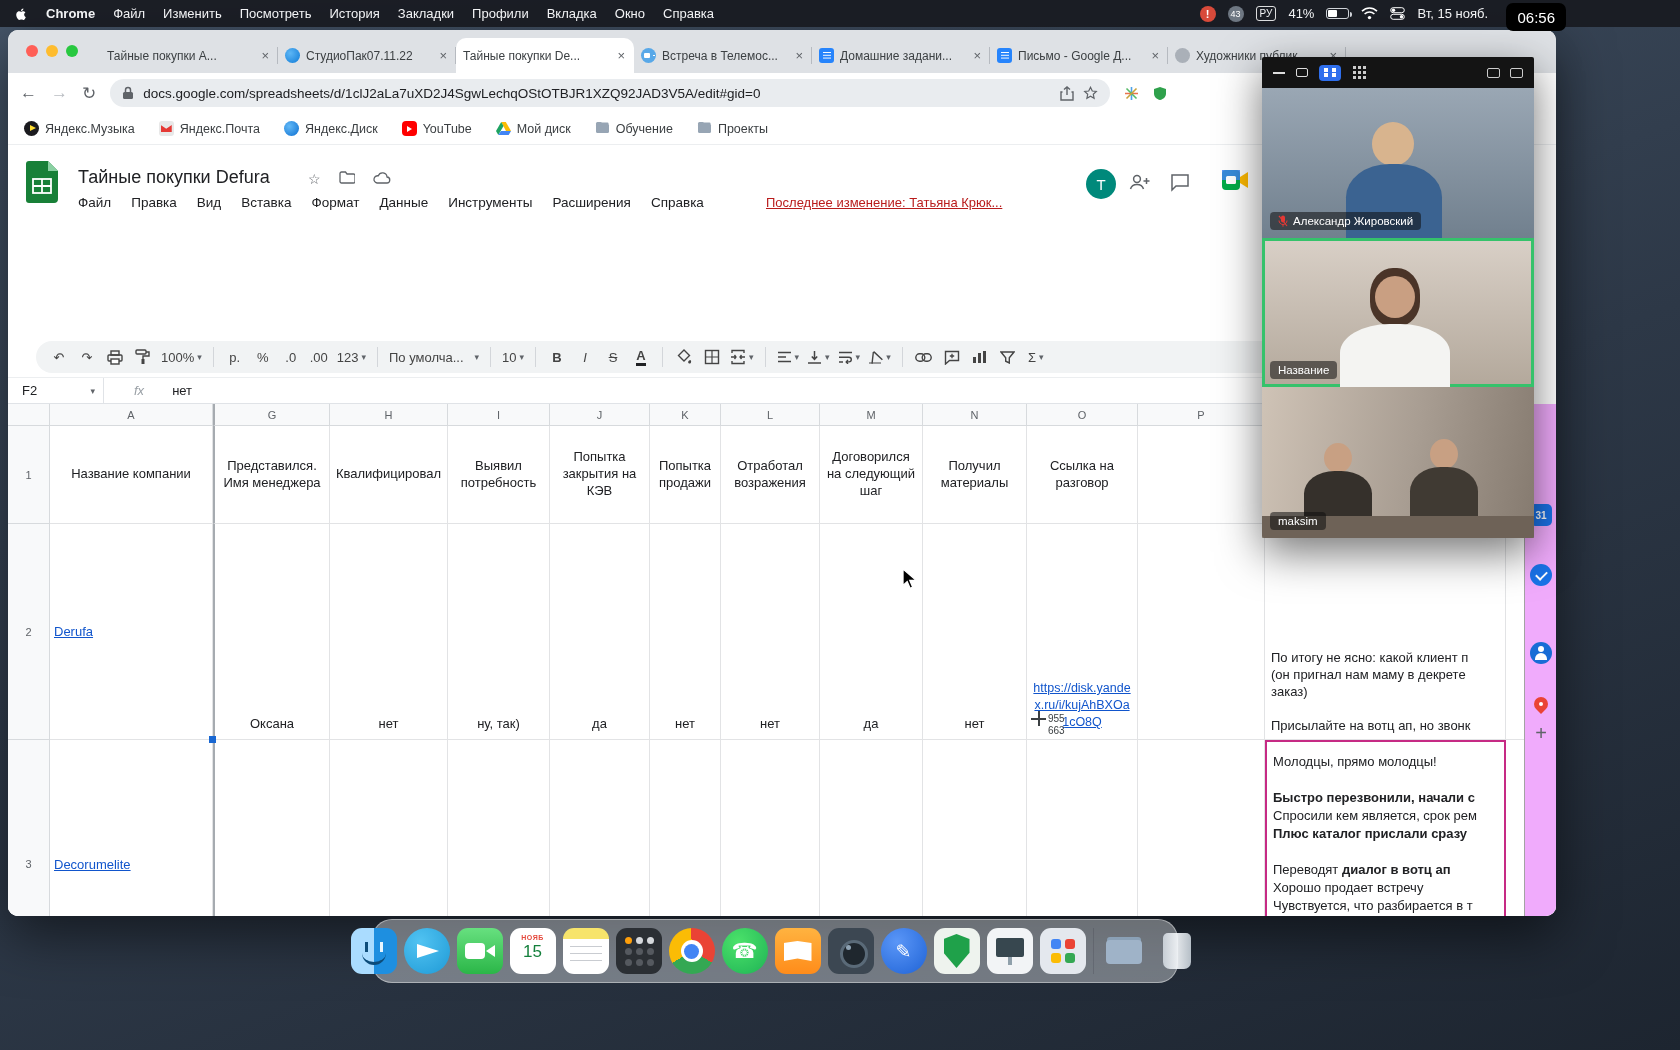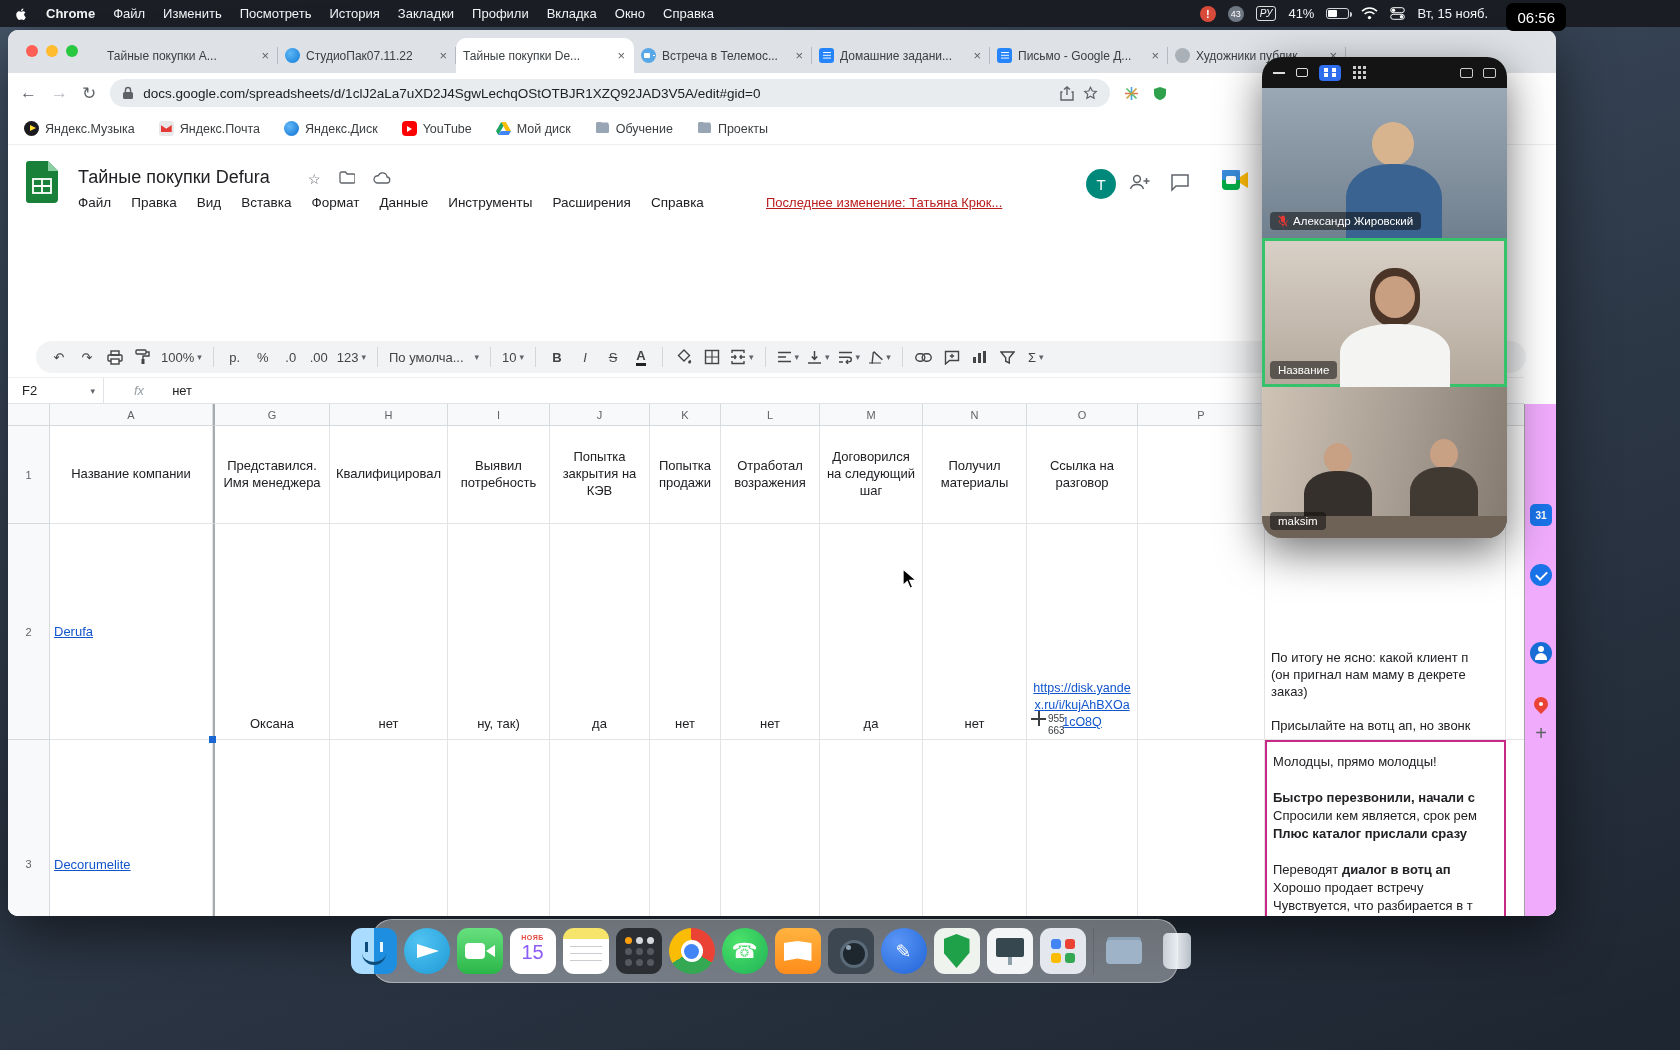--- a/index.html
+++ b/index.html
@@ -11,21 +11,21 @@
   .menubar { position:absolute; left:0; top:0; width:1680px; height:27px;
     background:rgba(24,27,33,.94); color:#f2f3f5; display:flex; align-items:center;
     padding:0 14px; gap:18px; font-size:13px; z-index:55; }
   .mb-item { white-space:nowrap; }
   .mb-item.bold { font-weight:bold; }
   .mb-right { margin-left:auto; display:flex; align-items:center; gap:12px; margin-right:178px;}
   .warnbadge { width:16px; height:16px; border-radius:50%; background:#d84a3a; color:#fff;
     font-size:11px; font-weight:bold; display:flex; align-items:center; justify-content:center; }
   .circ43 { width:16px; height:16px; border-radius:50%; background:#6e7782; color:#fff;
     font-size:9px; display:flex; align-items:center; justify-content:center; }
-  .kbbox { border:1px solid rgba(255,255,255,.85); border-radius:3px; font-size:10px; padding:0 3px; line-height:13px;font-style:italic; }
+  .kbbox { border:1px solid rgba(255,255,255,.85); border-radius:3px; font-size:10px; padding:0 3px; line-height:13px; }
   .battery { position:relative; width:23px; height:11px; border:1px solid #cfd3d8; border-radius:3px; }
   .battery i { position:absolute; left:1px; top:1px; bottom:1px; width:41%; background:#fff; border-radius:1px; }
   .battery em { position:absolute; right:-4px; top:3px; width:2px; height:5px; background:#cfd3d8; border-radius:0 2px 2px 0; }
   .time-badge { position:absolute; right:114px; top:3px; height:28px; background:#000; color:#fff;
     border-radius:7px; padding:0 11px; font-size:15px; display:flex; align-items:center; z-index:60; }
 
   
   .cw { position:absolute; left:8px; top:30px; width:1548px; height:886px; border-radius:10px;
     background:#fff; box-shadow:0 18px 55px rgba(0,0,0,.55); overflow:hidden; z-index:10; }
   .tabstrip { position:absolute; left:0; top:0; width:100%; height:43px; background:#dee1e5;
@@ -134,21 +134,21 @@
   .sp-task::after { content:""; position:absolute; left:6px; top:7px; width:9px; height:5px; border-left:2px solid #fff; border-bottom:2px solid #fff; transform:rotate(-45deg); }
   .sp-person { background:#186cd6; border-radius:50%; position:relative; }
   .sp-person::before { content:""; position:absolute; left:8px; top:4px; width:6px; height:6px; border-radius:50%; background:#fff; }
   .sp-person::after { content:""; position:absolute; left:5px; top:11px; width:12px; height:7px; border-radius:6px 6px 0 0; background:#fff; }
   .sp-pin { position:relative; }
   .sp-pin::before { content:""; position:absolute; left:4px; top:1px; width:14px; height:14px; border-radius:50% 50% 50% 0; transform:rotate(-45deg); background:#ea4335; }
   .sp-pin::after { content:""; position:absolute; left:9px; top:6px; width:4px; height:4px; border-radius:50%; background:#fff; }
   .sp-plus { color:#5f6368; font-size:20px; display:flex; align-items:center; justify-content:center; }
 
   
-  .vw { position:absolute; left:1262px; top:57px; width:245px; height:481px; border-radius:20px;
+  .vw { position:absolute; left:1262px; top:57px; width:272px; height:481px; border-radius:2px;
     background:#141414; box-shadow:0 14px 44px rgba(0,0,0,.55); overflow:hidden; z-index:40; }
   .vtitle { height:31px; display:flex; align-items:center; gap:11px; padding:0 11px; }
   .vt-min { width:12px; height:2px; background:#ddd; }
   .vt-rect { width:12px; height:9px; border:1.5px solid #ddd; border-radius:2px; }
   .vt-grid-blue { width:22px; height:16px; background:#2f6fed; border-radius:4px; position:relative; }
   .vt-grid-blue::after { content:""; position:absolute; left:5px; top:3.5px; width:4px; height:4px; background:#fff;
     box-shadow:8px 0 0 #fff, 0 5px 0 #fff, 8px 5px 0 #fff; }
   .vt-grid9 { width:16px; height:16px; position:relative; }
   .vt-grid9::after { content:""; position:absolute; left:1px; top:1px; width:3px; height:3px; background:#ccc;
     box-shadow:5px 0 0 #ccc,10px 0 0 #ccc,0 5px 0 #ccc,5px 5px 0 #ccc,10px 5px 0 #ccc,0 10px 0 #ccc,5px 10px 0 #ccc,10px 10px 0 #ccc; }
@@ -170,21 +170,21 @@
   .di.finder { background:linear-gradient(90deg,#aadcff 0 50%,#1e8fe0 50% 100%); }
   .di.finder::before { content:""; position:absolute; left:14px; top:14px; width:3px; height:10px; background:#0d4c7a; box-shadow:15px 0 0 #e8f6ff; }
   .di.finder::after { content:""; position:absolute; left:11px; top:22px; width:24px; height:12px; border-bottom:3px solid #0d4c7a; border-radius:0 0 12px 12px; }
   .di.telegram { background:radial-gradient(circle at 35% 30%,#51c3f2,#1f9ad6); border-radius:50%; }
   .di.telegram::after { content:""; position:absolute; left:13px; top:16px; border-left:22px solid #fff; border-top:7px solid transparent; border-bottom:7px solid transparent; }
   .di.facetime { background:linear-gradient(180deg,#67e07f,#2bb648); }
   .di.facetime::before { content:""; position:absolute; left:8px; top:15px; width:20px; height:16px; background:#fff; border-radius:4px; }
   .di.facetime::after { content:""; position:absolute; left:29px; top:17px; border-right:9px solid #fff; border-top:6px solid transparent; border-bottom:6px solid transparent; }
   .di.cal { background:#fff; text-align:center; }
   .di .calm { display:block; margin-top:6px; font-size:7px; font-weight:bold; color:#e5493d; letter-spacing:.5px; }
-  .di .cald { display:block; font-size:20px; color:#8b5cf6; line-height:22px; }
+  .di .cald { display:block; font-size:17px; color:#15803d; line-height:22px; }
   .di.notes { background:linear-gradient(#f7e46b 0 11px,#fff 11px); }
   .di.notes::after { content:""; position:absolute; left:7px; right:7px; top:18px; height:20px;
     background:linear-gradient(#c9ccd1 1.5px,transparent 1.5px) 0 0/100% 7px; }
   .di.calc { background:#2b2f34; }
   .di.calc::after { content:""; position:absolute; left:9px; top:9px; width:7px; height:7px; border-radius:50%; background:#ff9f0a;
     box-shadow:11px 0 0 #d6d9dd,22px 0 0 #d6d9dd,0 11px 0 #55595f,11px 11px 0 #55595f,22px 11px 0 #55595f,0 22px 0 #55595f,11px 22px 0 #55595f,22px 22px 0 #55595f; }
   .di.chrome { border-radius:50%; background:conic-gradient(from 120deg,#34a853 0 33%,#fbbc05 33% 66%,#ea4335 66% 100%); }
   .di.chrome::before { content:""; position:absolute; left:12px; top:12px; width:22px; height:22px; border-radius:50%; background:#fff; }
   .di.chrome::after { content:""; position:absolute; left:15.5px; top:15.5px; width:15px; height:15px; border-radius:50%; background:#4285f4; }
   .di.whatsapp { border-radius:50%; background:radial-gradient(circle at 35% 30%,#4be26a,#1fb355); color:#fff; display:flex; align-items:center; justify-content:center; font-size:21px; }

